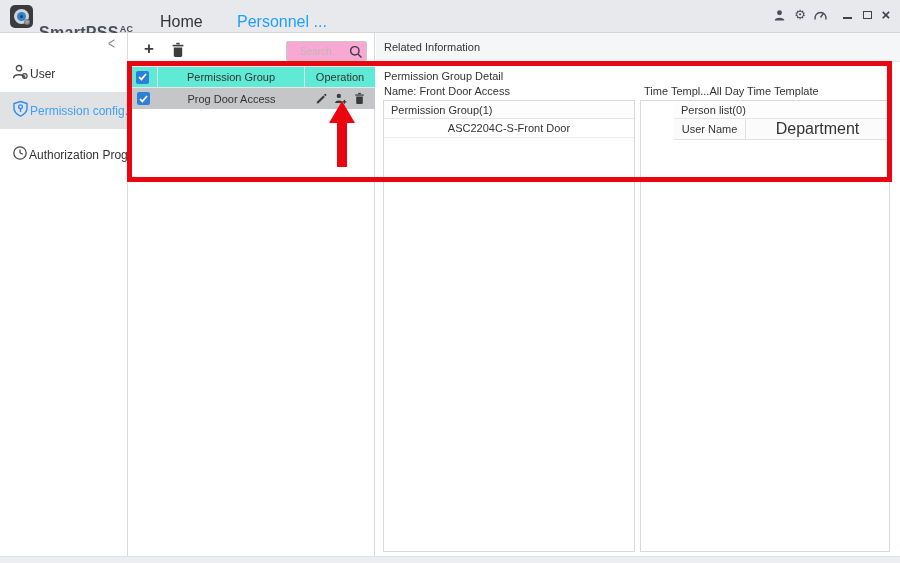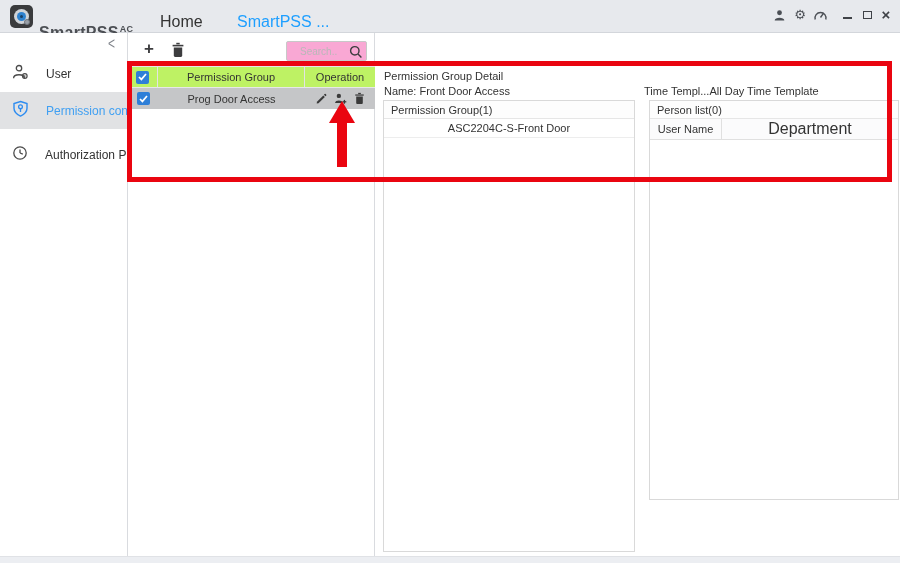--- a/index.html
+++ b/index.html
@@ -37,21 +37,21 @@
   .maxbox { width:9px; height:8px; border:1.5px solid #3f4247; }
   .closex { font-size:15px; font-weight:bold; line-height:14px; }
 
   
   .sidebar { position:absolute; left:0; top:33px; width:128px; height:523px;
              background:#fff; border-right:1px solid #d9dbdf; }
   .collapse { position:absolute; right:12px; top:4px; font-size:12px; color:#7f838a;
               transform:scaleY(1.3); cursor:pointer; }
   .side-item { position:absolute; left:0; width:127px; display:flex; align-items:center;
                padding-left:12px; cursor:pointer; }
-  .side-item .lbl { font-size:12px; color:#333; margin-left:17px; white-space:nowrap;text-align:center; }
+  .side-item .lbl { font-size:12px; color:#333; margin-left:1px; white-space:nowrap;text-align:center; }
   .side-item.sel { background:#e1e2e4; }
   .side-item.sel .lbl { color:#41a0f2; }
   .si-user { top:24px; height:33px; }
   .si-perm { top:59px; height:37px; }
   .si-auth { top:105px; height:34px; }
 
   
   .list-panel { position:absolute; left:128px; top:33px; width:247px; height:523px;
                 background:#fff; border-right:1px solid #d9dbdf; }
   .btn-add { position:absolute; left:13px; top:8px; width:16px; height:16px; cursor:pointer;
@@ -59,21 +59,21 @@
   .btn-del { position:absolute; left:43px; top:9px; width:14px; height:16px; cursor:pointer; }
   .searchbox { position:absolute; left:158px; top:8px; width:81px; height:20px;
                border:1px solid #c8c8c8; border-radius:2px; background:#f9a8d4; }
   .searchbox input { position:absolute; left:0; top:0; width:60px; height:18px; border:none;
                outline:none; font-size:10px; color:#555; padding-left:13px;
                font-family:"Liberation Sans","DejaVu Sans",sans-serif; background:transparent; }
   .searchbox input::placeholder { color:#b8b8b8; }
   .searchbox .mag { position:absolute; right:3px; top:3px; }
 
   .g-header { position:absolute; left:0; top:33px; width:247px; height:22px;
-              background:#bef264; border-top:1px solid #e7e7e7; border-bottom:1px solid #e7e7e7;
+              background:#5eead4; border-top:1px solid #e7e7e7; border-bottom:1px solid #e7e7e7;
               display:flex; align-items:center; }
   .g-row { position:absolute; left:0; top:55px; width:247px; height:21px;
            background:#c5c6c8; display:flex; align-items:center; cursor:pointer; }
   .cell-chk { width:30px; display:flex; justify-content:center; align-items:center; }
   .cell-name { width:147px; text-align:center; font-size:11px; color:#333; }
   .cell-op { width:70px; text-align:center; font-size:11px; color:#333; }
   .g-header .cell-chk, .g-header .cell-name { border-right:1px solid #e3e3e3; height:100%;
            display:flex; align-items:center; justify-content:center; }
   .ops { width:70px; display:flex; justify-content:center; align-items:center; gap:6px; }
   .op-ico { width:13px; height:14px; display:flex; align-items:center; justify-content:center;
@@ -88,21 +88,21 @@
               line-height:29px; padding-left:8px; }
   .sec-title { position:absolute; left:8px; top:37px; font-size:11px; color:#333; }
   .name-line { position:absolute; left:8px; top:52px; font-size:11px; color:#333; }
   .box { position:absolute; border:1px solid #d9d9d9; background:#fff; }
   .box-left { left:7px; top:67px; width:252px; height:452px; }
   .box-hdr { height:18px; line-height:18px; font-size:11px; color:#333; padding-left:7px;
              border-bottom:1px solid #e6e6e6; background:#fdfdfd; }
   .box-item { height:19px; line-height:19px; font-size:11px; color:#333; text-align:center;
               border-bottom:1px solid #ededed; }
   .tt-line { position:absolute; left:268px; top:52px; font-size:11px; color:#333; white-space:nowrap; }
-  .box-right { left:273px; top:67px; width:250px; height:400px; }
+  .box-right { left:264px; top:67px; width:250px; height:452px;padding-left:33px; }
   .pl-cols { height:21px; display:flex; border-bottom:1px solid #e0e0e0; background:#fbfbfc; }
   .pl-c1 { width:72px; border-right:1px solid #e0e0e0; font-size:11px; color:#333;
            display:flex; align-items:center; justify-content:center; }
   .pl-c2 { flex:1; font-size:16px; color:#333; display:flex; align-items:center; justify-content:center; }
 
   
   .bottombar { position:absolute; left:0; top:556px; width:900px; height:7px;
                background:#eceef2; border-top:1px solid #e0e2e6; }
 
   
@@ -122,21 +122,21 @@
   <div class="titlebar">
     <div class="logo">
       <div class="lens-outer"></div>
       <div class="lens-inner"></div>
       <div class="lens-core"></div>
       <div class="lens-gear"></div>
     </div>
     <div class="app-name"><span>SmartPSS</span><span class="app-edition">AC</span></div>
 
     <div class="tab home">Home</div>
-    <div class="tab personnel active">SmartPSS ...</div>
+    <div class="tab personnel active">Personnel ...</div>
 
     <div class="tb-ico" style="left:771px;">
       <svg width="13" height="13" viewBox="0 0 14 14">
         <circle cx="7" cy="4" r="2.6" fill="#4b4f55"></circle>
         <path d="M1.8 12.5 c0,-4 10.4,-4 10.4,0 z" fill="#4b4f55"></path>
       </svg>
     </div>
     <div class="tb-ico" style="left:792px;">
       <span class="gear-glyph">⚙</span>
     </div>
@@ -254,20 +254,21 @@
             <rect x="5.3" y="0.8" width="3.4" height="1.6" fill="#3a3a3a"></rect>
             <rect x="1.6" y="2.8" width="10.8" height="1.6" fill="#3a3a3a"></rect>
             <path d="M2.8 5.4 h8.4 v8.2 a1.3 1.3 0 0 1 -1.3 1.3 h-5.8 a1.3 1.3 0 0 1 -1.3 -1.3 z" fill="#3a3a3a"></path>
           </svg>
         </span>
       </div>
     </div>
   </div>
 
   <div class="rel-panel">
+    <div class="rel-head">Related Information</div>
     <div class="sec-title">Permission Group Detail</div>
     <div class="name-line">Name: Front Door Access</div>
 
     <div class="box box-left">
       <div class="box-hdr">Permission Group(1)</div>
       <div class="box-item">ASC2204C-S-Front Door</div>
     </div>
 
     <div class="tt-line"><span>Time Templ...</span><span>All Day Time Template</span></div>
 

